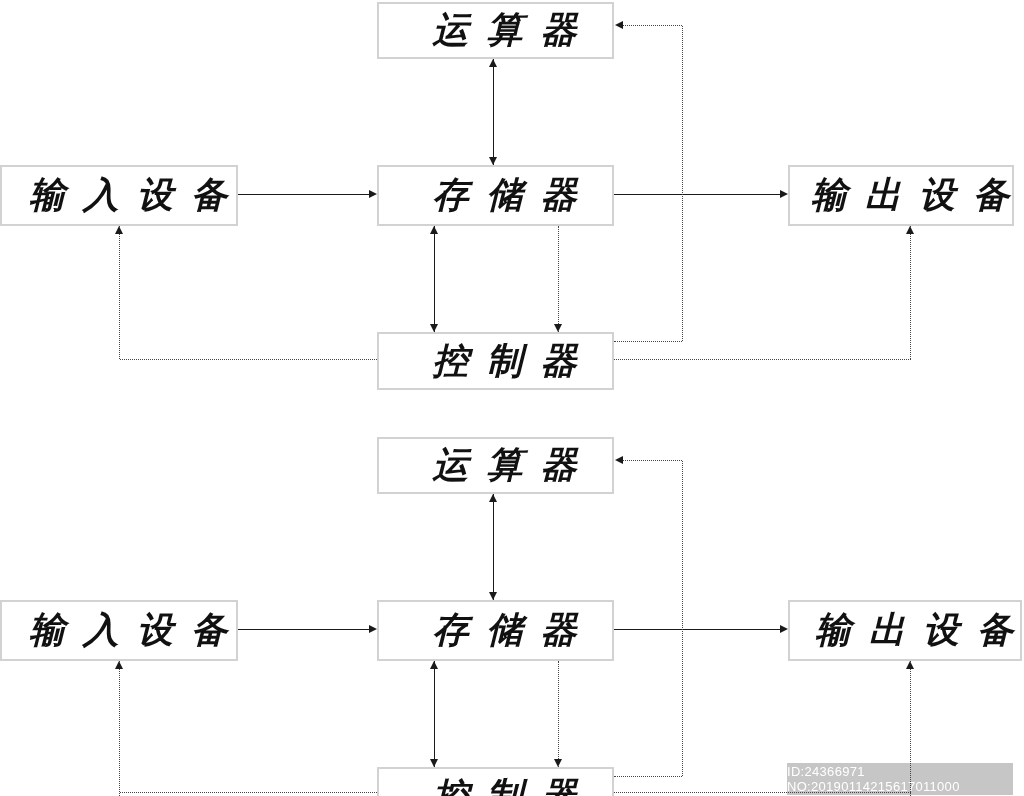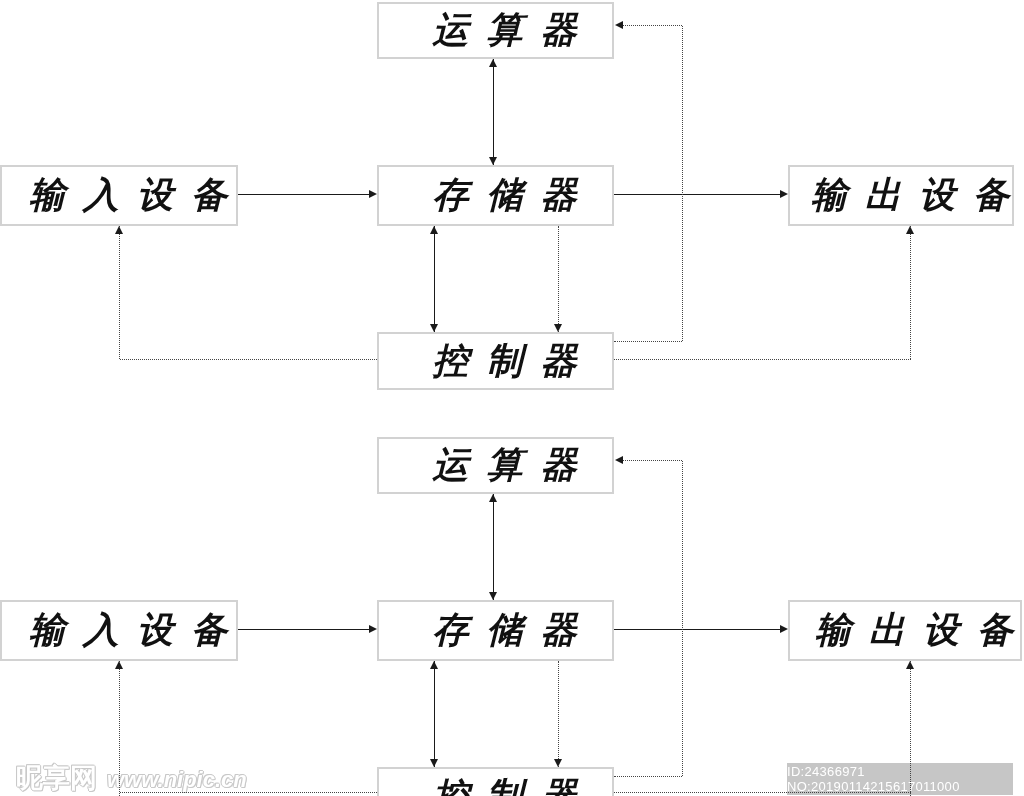--- a/index.html
+++ b/index.html
@@ -36,24 +36,20 @@
     position:absolute;left:787px;top:763px;width:226px;height:32px;
     background:#c6c6c6;color:#ffffff;display:flex;align-items:center;justify-content:center;
     font-size:13px;letter-spacing:0.3px;
   }
 </style>
 </head>
 <body>
 
 <div id="stage">
 
-  <div class="wm-site">
-    <span class="wm-cn">昵享网</span>
-    <span class="wm-url">www.nipic.cn</span>
-  </div>
   <div class="wm-id">
     <span>ID:24366971 NO:20190114215617011000</span>
   </div>
 
   <div class="edge">
     <i class="sh" style="left:238px;top:194px;width:132px"></i>
     <i class="ar a-r" style="left:369px;top:190px"></i>
   </div>
   <div class="edge">
     <i class="sh" style="left:614px;top:194px;width:167px"></i>

